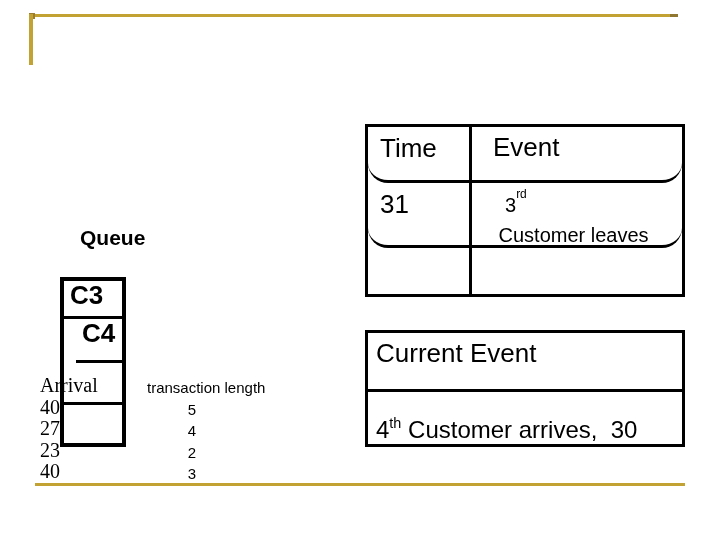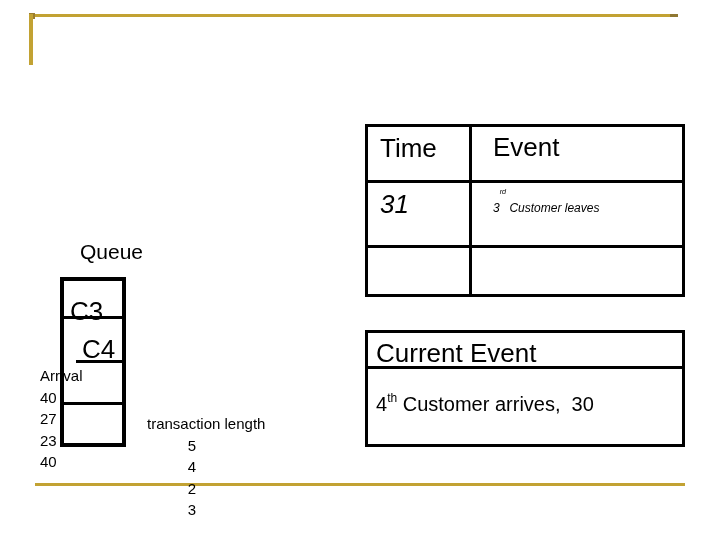--- a/index.html
+++ b/index.html
@@ -11,55 +11,55 @@
   
   .gold-top-h{position:absolute;left:30px;top:14px;width:648px;height:3px;background:#C2A233;}
   .gold-top-tip{position:absolute;left:670px;top:14px;width:8px;height:3px;background:#8F7732;}
   .gold-corner{position:absolute;left:29px;top:13px;width:6px;height:6px;background:#9A7D2E;}
   .gold-top-v{position:absolute;left:29px;top:14px;width:4px;height:51px;background:#C2A233;}
   .gold-bottom{position:absolute;left:35px;top:483px;width:650px;height:3px;background:#C2A233;}
 
   
   .etable{position:absolute;left:365px;top:124px;width:320px;height:173px;
     border:3px solid #000;box-sizing:border-box;display:flex;flex-direction:column;background:#fff;}
-  .etable .erow{display:flex;border-bottom:3px solid #000;}
+  .etable .erow{display:flex;border-bottom:3px solid #000;border-radius:20px;}
   .etable .erow:last-child{border-bottom:none;flex:1;}
   .erow-header{height:53px;}
-  .erow-data{height:62px;font-style:italic;}
+  .erow-data{height:62px;}
   .ecell-time{width:104px;border-right:3px solid #000;box-sizing:border-box;
     padding:7px 0 0 12px;font-size:26px;line-height:1.15;}
   .ecell-event{flex:1;padding:6px 0 0 21px;font-size:26px;line-height:1.15;}
-  .event-text{font-size:12px;}
+  .event-text{font-size:20px;margin-left:12px;}
   .sup{font-size:60%;vertical-align:top;position:relative;top:-1px;}
   .pre{white-space:pre;}
 
   
-  .queue-label{position:absolute;left:80px;top:240px;font-size:21px;font-weight:normal;}
+  .queue-label{position:absolute;left:80px;top:226px;font-size:21px;font-weight:bold;}
   .queue-box{position:absolute;left:60px;top:277px;width:66px;height:170px;
     border:4px solid #000;box-sizing:border-box;background:transparent;
     display:flex;flex-direction:column;}
   .qslot{border-bottom:3px solid #000;box-sizing:border-box;
-    padding:16px 0 0 6px;font-size:26px;line-height:1.15;}
+    padding:0 0 0 6px;font-size:26px;line-height:1.15;font-weight:bold;}
   .qslot:nth-child(1){height:38px;}
   .qslot:nth-child(2){height:44px;margin-left:12px;}
   .qslot:nth-child(3){height:42px;}
   .qslot:nth-child(4){flex:1;border-bottom:none;}
 
   
-  .acol{position:absolute;left:40px;top:365px;font-size:15px;line-height:21.5px;}
+  .acol{position:absolute;left:40px;top:375px;font-size:20px;line-height:21.5px;font-family:Liberation Serif, serif;}
   .tcol{position:absolute;left:147px;top:377px;width:90px;font-size:15px;line-height:21.5px;}
-  .tcol .thead{white-space:nowrap;margin-top:36px;}
+  .tcol .thead{white-space:nowrap;}
   .tcol .tval{text-align:center;}
 
   
   .cebox{position:absolute;left:365px;top:330px;width:320px;height:117px;
     border:3px solid #000;box-sizing:border-box;display:flex;flex-direction:column;background:#fff;}
-  .cetitle{height:36px;border-bottom:3px solid #000;box-sizing:border-box;
+  .cetitle{height:63px;border-bottom:3px solid #000;box-sizing:border-box;
     padding:6px 0 0 8px;font-size:26px;line-height:1.15;}
-  .cedetail{flex:1;padding:24px 0 0 8px;font-size:20px;line-height:1.15;}
+  .cedetail{flex:1;padding:24px 0 0 8px;font-size:24px;line-height:1.15;}
 </style>
 </head>
 <body>
 
 <div class="slide">
 
   <div class="gold-top-h"></div>
   <div class="gold-top-tip"></div>
   <div class="gold-corner"></div>
   <div class="gold-top-v"></div>

